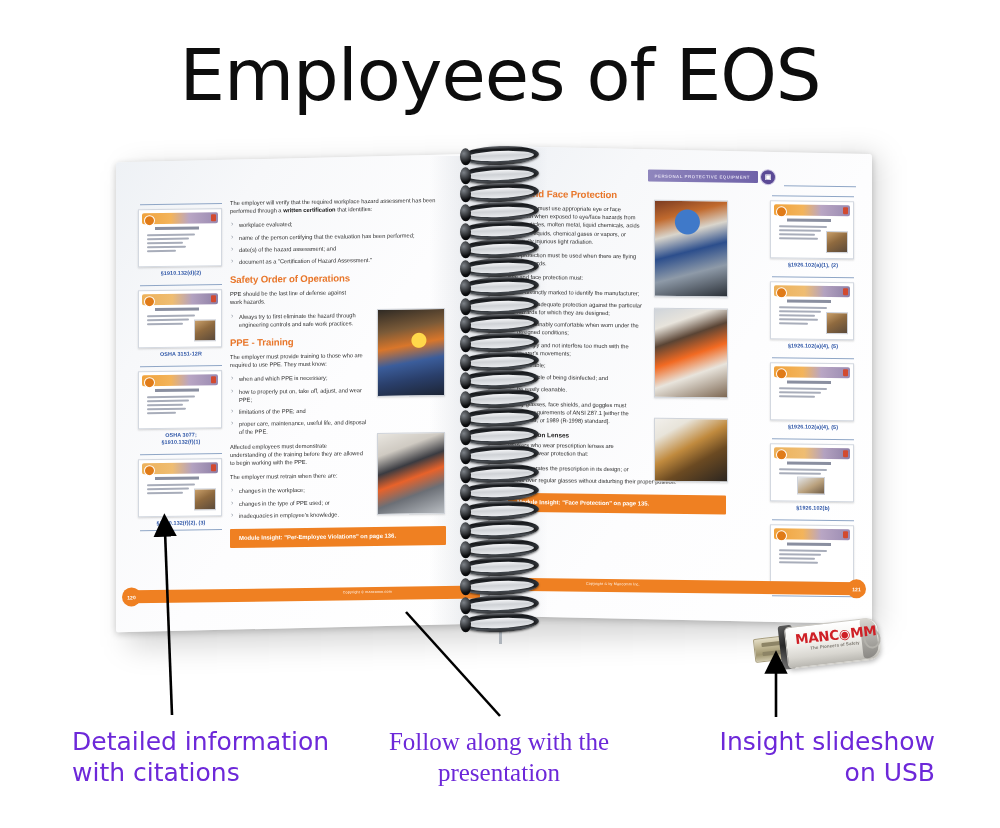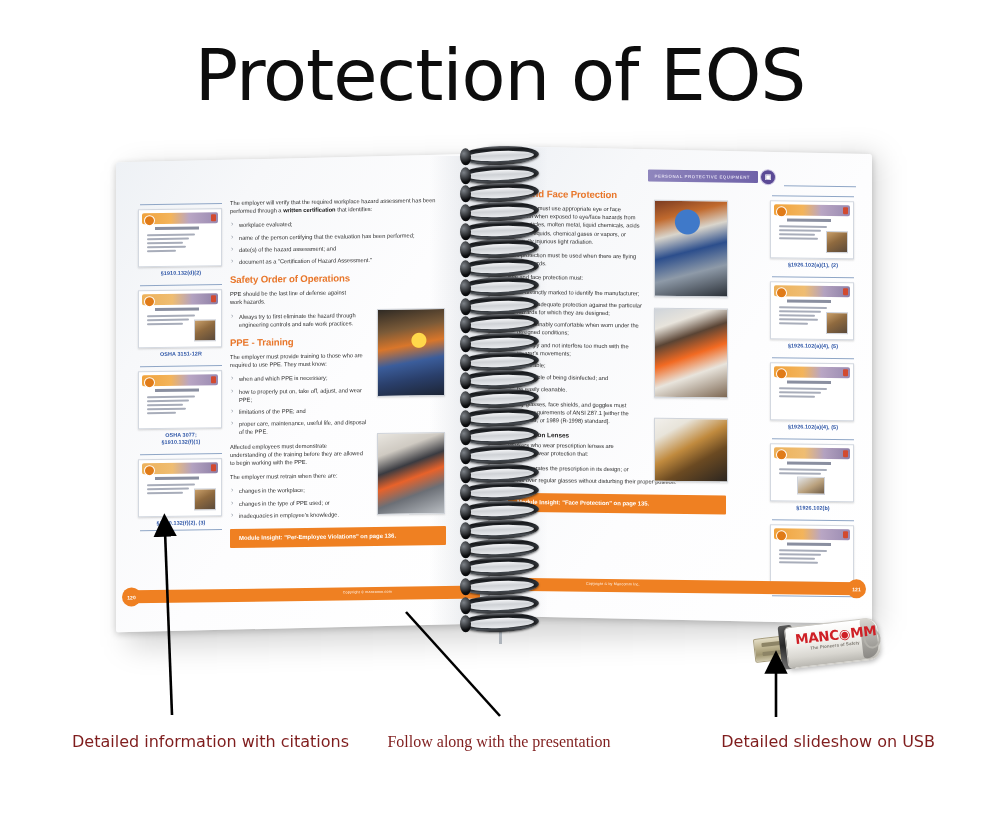--- a/index.html
+++ b/index.html
@@ -233,31 +233,31 @@
   }
   .usb-logo .o{color:#cf2026;}
   .usb-tag{
     position:absolute;left:44px;top:27px;width:78px;text-align:center;
     color:#7e7a72;font-size:4.4px;font-weight:700;letter-spacing:.1px;
   }
 
   
   .callouts{position:absolute;left:0;top:0;width:1000px;height:828px;pointer-events:none;}
   .cap{
-    position:absolute;font-size:16px;line-height:31px;color:#7f1d1d;font-weight:400;
+    position:absolute;font-size:25px;line-height:31px;color:#6d28d9;font-weight:400;
     font-family:"DejaVu Sans","Liberation Sans",sans-serif;
   }
   .cap-1{left:72px;top:726px;width:280px;text-align:left;}
   .cap-2{left:383px;top:726px;width:232px;text-align:center;font-family:Liberation Serif, serif;}
   .cap-3{left:700px;top:726px;width:235px;text-align:right;}
 </style>
 </head>
 <body>
 
-<div class="page-title">Protection of EOS</div>
+<div class="page-title">Employees of EOS</div>
 
 <div class="book-wrap">
 
   <div class="book-shadow"></div>
 
   <div class="page page-left">
     <div class="page-inner">
       <div class="gutter-l"></div>
 
       <div class="rail rail-left">
@@ -576,13 +576,13 @@
       <path d="M0,0 L9,4.5 L0,9 z" fill="#000"></path>
     </marker>
   </defs>
   <line x1="172" y1="715" x2="165" y2="531" stroke="#000" stroke-width="2.6" marker-end="url(#ah)"></line>
   <line x1="500" y1="716" x2="406" y2="612" stroke="#000" stroke-width="2.6"></line>
   <line x1="776" y1="717" x2="776" y2="668" stroke="#000" stroke-width="2.6" marker-end="url(#ah)"></line>
 </svg>
 
 <div class="cap cap-1">Detailed information with citations</div>
 <div class="cap cap-2">Follow along with the presentation</div>
-<div class="cap cap-3">Detailed slideshow on USB</div>
+<div class="cap cap-3">Insight slideshow on USB</div>
 
 </body></html>

